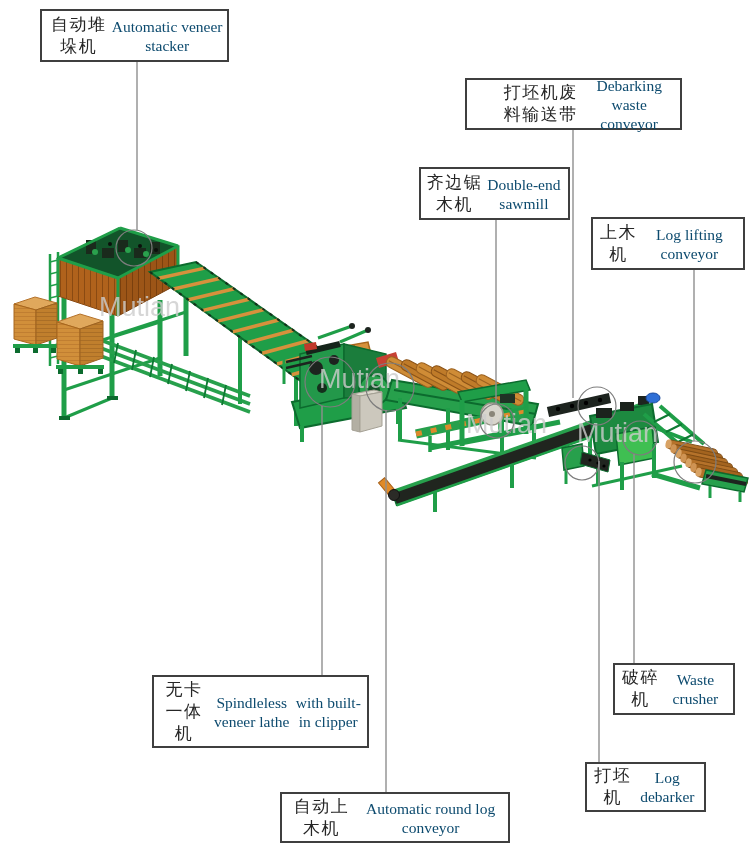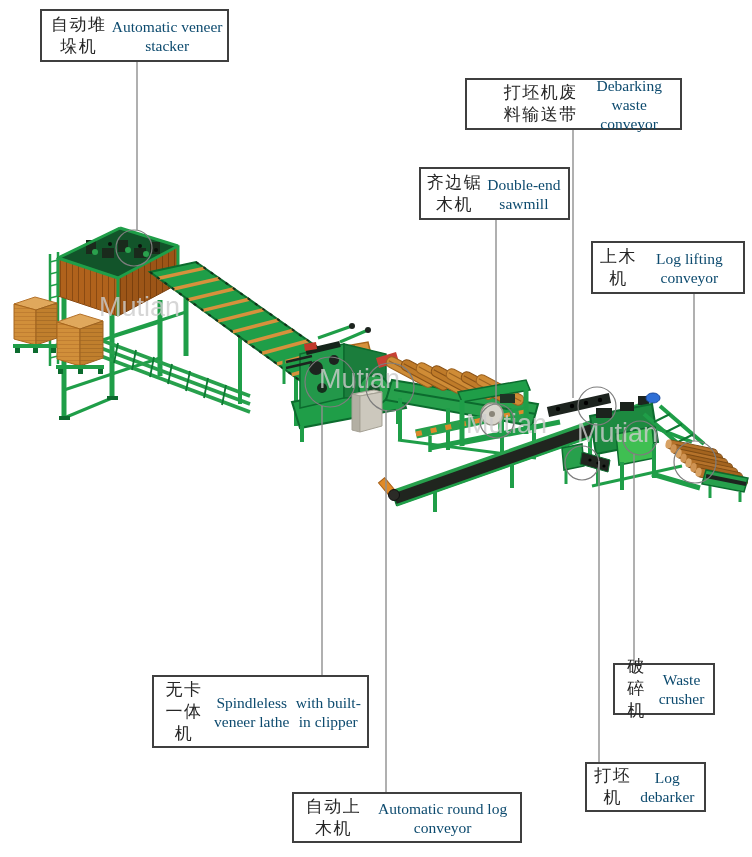--- a/index.html
+++ b/index.html
@@ -404,37 +404,37 @@
   <div class="label" style="left:465px; top:78px; width:217px; height:52px;padding-left:32px;">
     <div class="cn">打坯机废料输送带</div>
     <div class="en">Debarking waste conveyor</div>
   </div>
 
   <div class="label" style="left:419px; top:167px; width:151px; height:53px;">
     <div class="cn">齐边锯木机</div>
     <div class="en">Double-end sawmill</div>
   </div>
 
-  <div class="label" style="left:591px; top:217px; width:154px; height:53px;margin-top:24px;">
+  <div class="label" style="left:591px; top:217px; width:154px; height:53px;">
     <div class="cn">上木机</div>
     <div class="en">Log lifting conveyor</div>
   </div>
 
   <div class="label" style="left:152px; top:675px; width:217px; height:73px;text-align:center;">
     <div class="cn">无卡一体机</div>
     <div class="en">Spindleless veneer lathe</div>
     <div class="en">with built-in clipper</div>
   </div>
 
-  <div class="label" style="left:292px; top:792px; width:230px; height:51px;">
+  <div class="label" style="left:280px; top:792px; width:230px; height:51px;">
     <div class="cn">自动上木机</div>
     <div class="en">Automatic round log conveyor</div>
   </div>
 
-  <div class="label" style="left:613px; top:663px; width:102px; height:52px;">
+  <div class="label" style="left:613px; top:663px; width:122px; height:52px;">
     <div class="cn">破碎机</div>
     <div class="en">Waste crusher</div>
   </div>
 
   <div class="label" style="left:541px; top:762px; width:121px; height:50px;margin-left:44px;">
     <div class="cn">打坯机</div>
     <div class="en">Log debarker</div>
   </div>
 
 </div>

